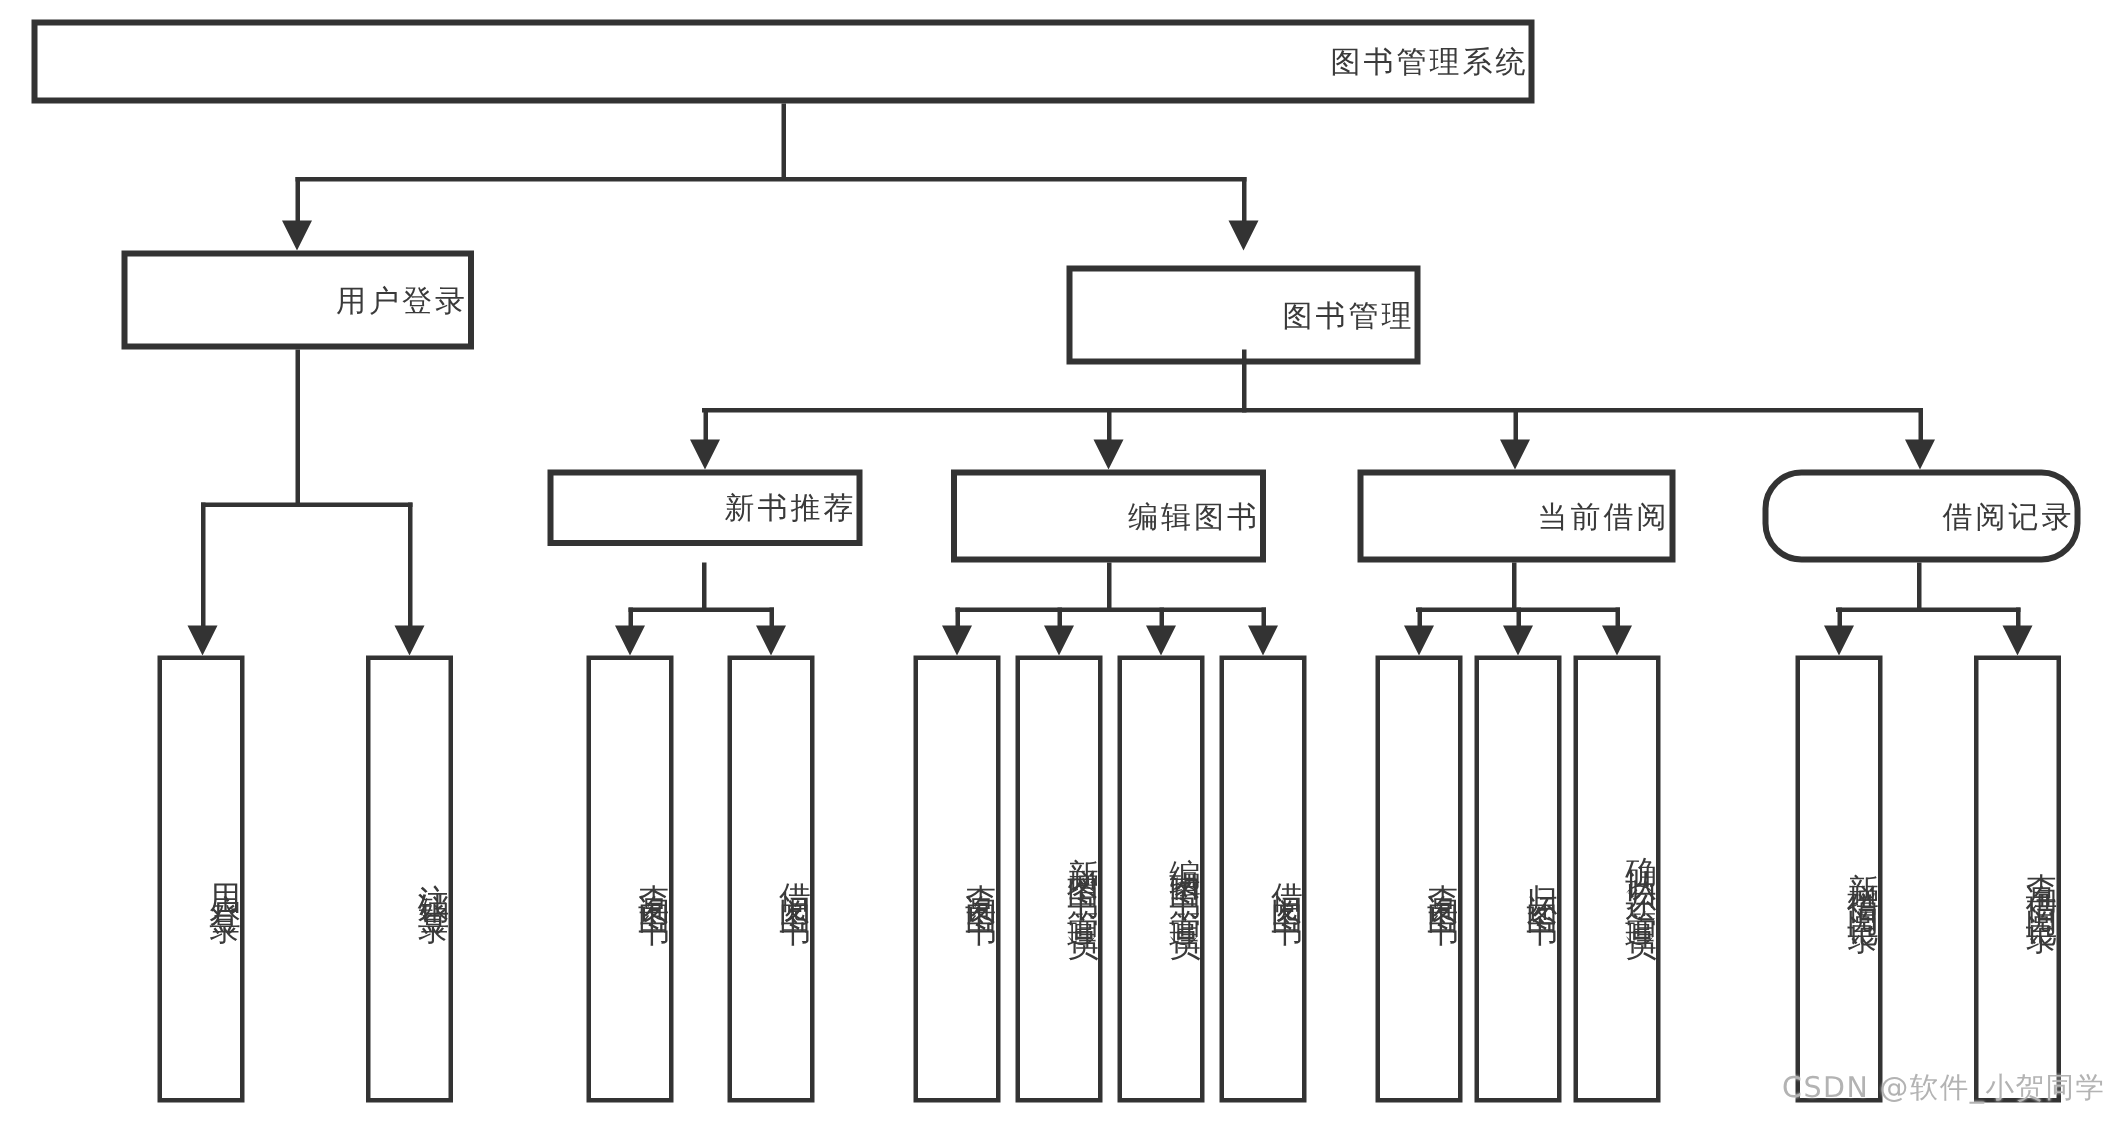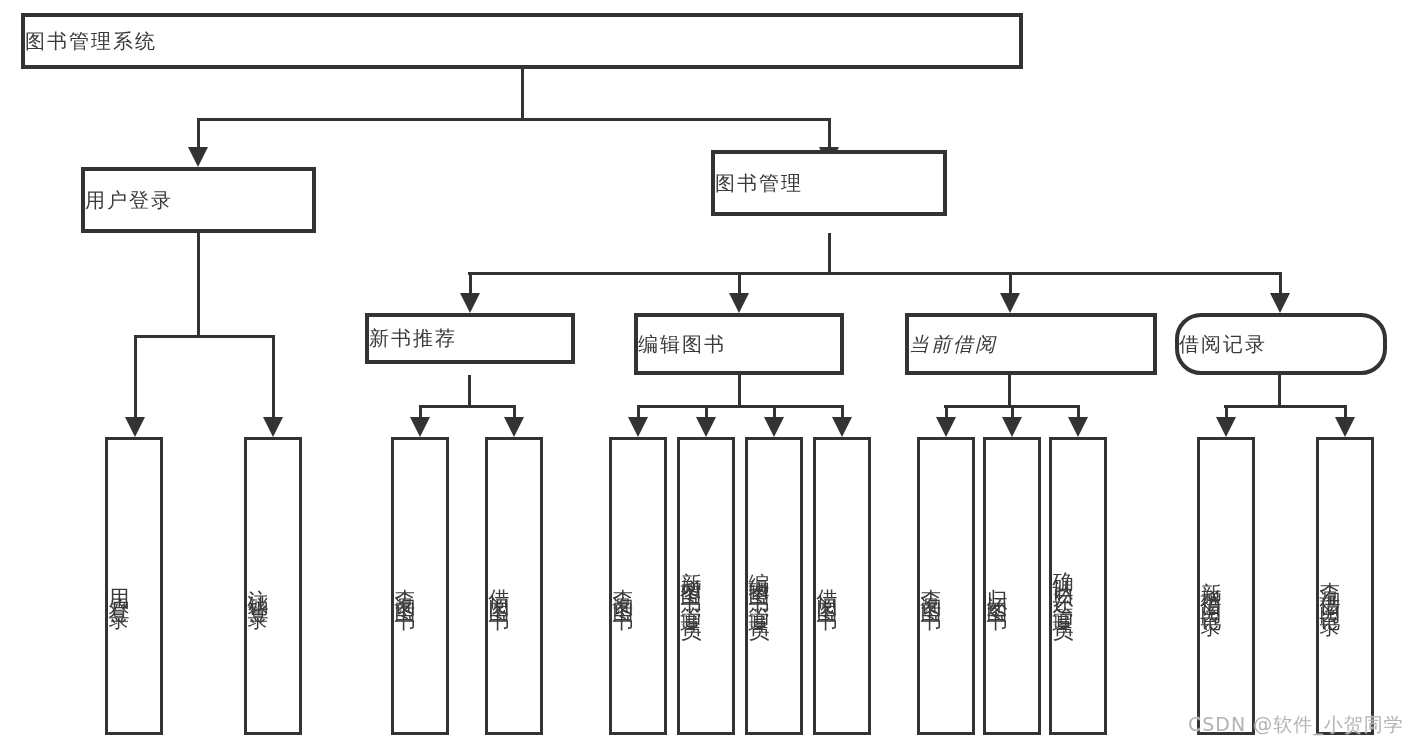--- a/index.html
+++ b/index.html
@@ -11,21 +11,21 @@
   }
   html,body{margin:0;padding:0;background:var(--background);}
   .canvas{
     position:relative;width:1405px;height:747px;background:var(--background);
     font-family:"DejaVu Sans","Liberation Sans",sans-serif;color:var(--text);
     overflow:hidden;
   }
   .box{
     position:absolute;box-sizing:border-box;background:var(--box-fill);
     border:4px solid var(--line);
-    display:flex;align-items:center;justify-content:flex-start;
+    display:flex;align-items:center;justify-content:flex-end;
     font-size:20px;letter-spacing:2px;white-space:nowrap;
   }
   .leaf{
     border-width:3px;font-size:21px;letter-spacing:0;
   }
   .leaf span{
     writing-mode:vertical-rl;text-orientation:mixed;
     letter-spacing:7px;line-height:1;
   }
   .hl,.vl{position:absolute;background:var(--line);}
@@ -37,24 +37,24 @@
     border-top:20px solid var(--line);
   }
   .watermark{
     position:absolute;left:1188px;top:712px;z-index:5;
     font-size:19px;letter-spacing:1px;color:var(--watermark);
     text-shadow:0 0 2px #fff;white-space:nowrap;
   }
   
   .n-root{left:21px;top:13px;width:1002px;height:56px;}
   .n-user-login{left:81px;top:167px;width:235px;height:66px;}
-  .n-book-mgmt{left:711px;top:150px;width:236px;height:66px;}
+  .n-book-mgmt{left:711px;top:177px;width:236px;height:66px;}
   .n-new-book{left:365px;top:313px;width:210px;height:51px;}
   .n-book-borrow{left:634px;top:313px;width:210px;height:62px;}
-  .n-current-borrow{left:905px;top:313px;width:252px;height:62px;font-style:italic;}
+  .n-current-borrow{left:905px;top:313px;width:212px;height:62px;}
   .n-borrow-records{left:1175px;top:313px;width:212px;height:62px;border-radius:26px;}
   .lf{top:437px;width:58px;height:298px;}
   .lf1{left:105px;} .lf2{left:244px;}
   .lf3{left:391px;} .lf4{left:485px;}
   .lf5{left:609px;} .lf6{left:677px;} .lf7{left:745px;} .lf8{left:813px;}
   .lf9{left:917px;} .lf10{left:983px;} .lf11{left:1049px;}
   .lf12{left:1197px;} .lf13{left:1316px;}
 </style>
 </head>
 <body>

